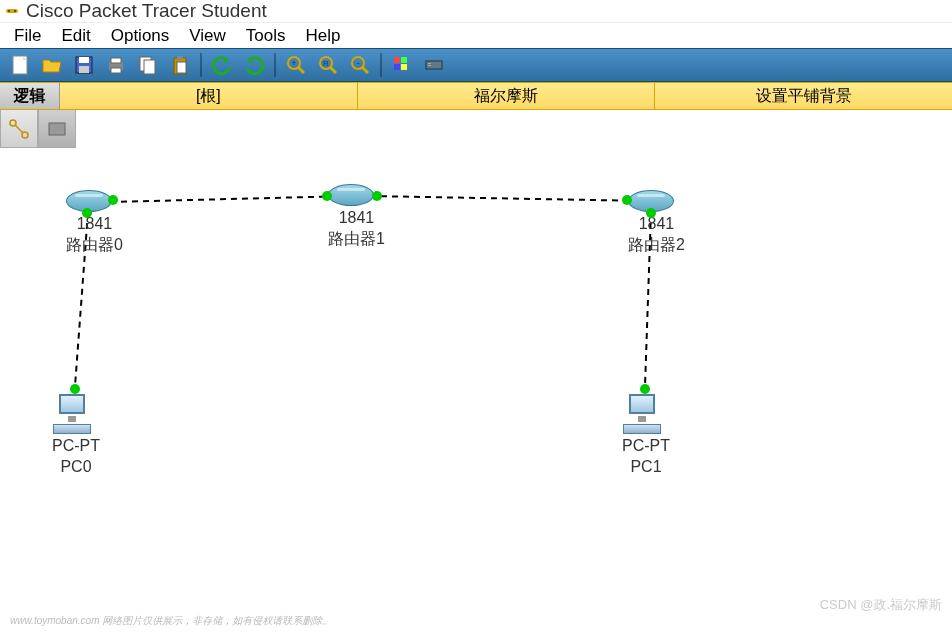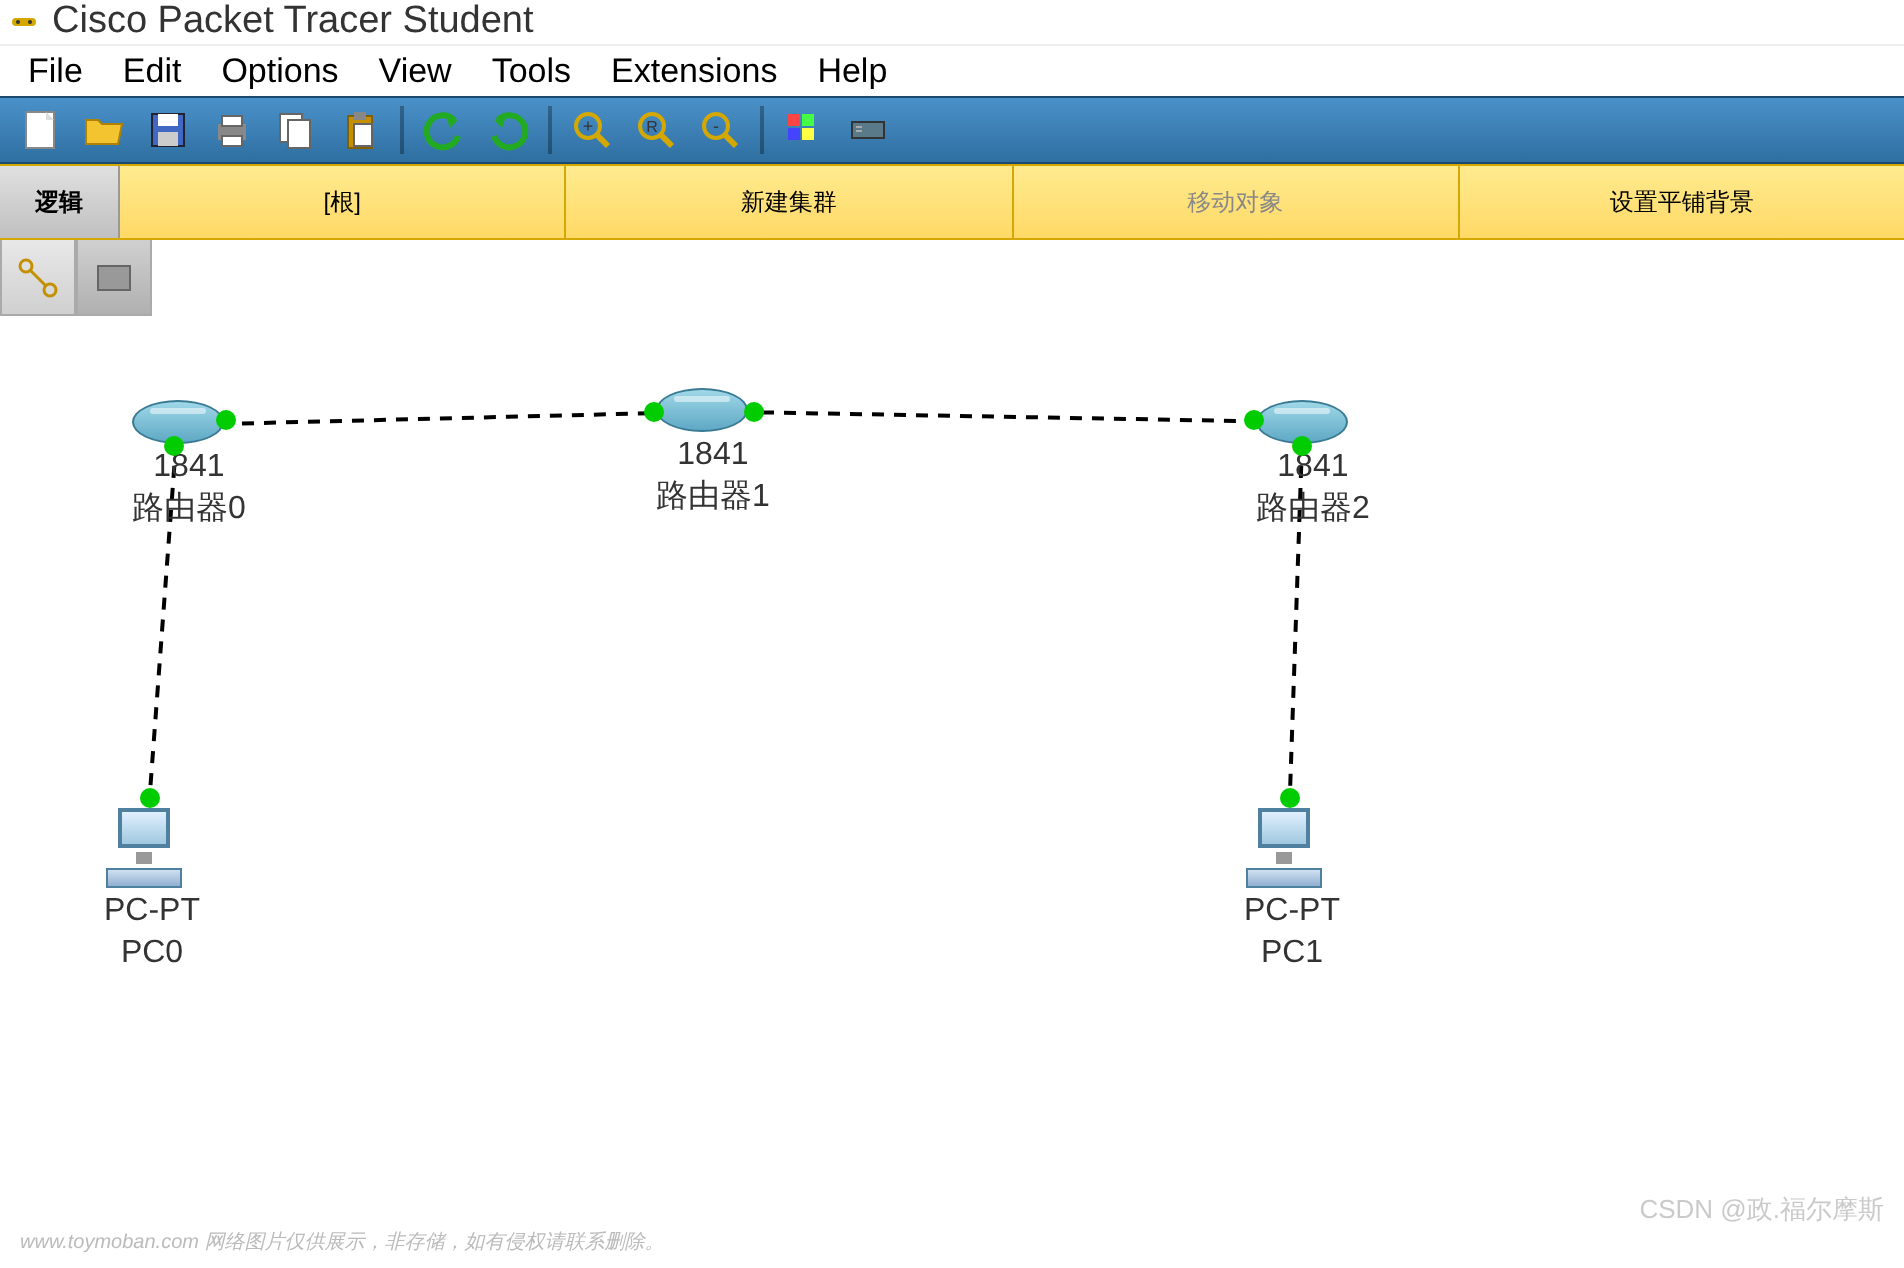--- a/index.html
+++ b/index.html
@@ -8,21 +8,21 @@
     .title-bar { height: 22px; display: flex; align-items: center; padding: 2px 4px; font-size: 19px; color: #333; }
     .title-bar .app-icon { width: 16px; height: 16px; margin-right: 6px; display: inline-flex; align-items: center; justify-content: center; }
     
     .menu-bar { height: 26px; display: flex; align-items: center; padding: 0 4px; border-top: 1px solid #eee; }
     .menu-item { font-size: 17px; color: #000; padding: 2px 10px; cursor: pointer; }
     
     .toolbar { height: 34px; background: linear-gradient(#4a91c9, #2f6fa1); display: flex; align-items: center; padding: 2px 6px; gap: 4px; border-top: 1px solid #1a4a6f; border-bottom: 1px solid #1a4a6f; }
     .tb-btn { width: 28px; height: 28px; display: flex; align-items: center; justify-content: center; cursor: pointer; border-radius: 2px; }
     .tb-sep { width: 2px; height: 24px; background: rgba(0,0,0,0.3); margin: 0 2px; }
     
-    .yellow-bar { height: 38px; background: linear-gradient(#ffeb8f, #ffd966); display: flex; align-items: center; border-top: 1px solid #d4a800; border-bottom: 1px solid #d4a800; font-size: 12px; }
+    .yellow-bar { height: 28px; background: linear-gradient(#ffeb8f, #ffd966); display: flex; align-items: center; border-top: 1px solid #d4a800; border-bottom: 1px solid #d4a800; font-size: 16px; }
     .yb-cell { flex: 1; text-align: center; border-right: 1px solid #d4a800; height: 100%; display: flex; align-items: center; justify-content: center; cursor: pointer; }
     .yb-cell:first-child { flex: 0 0 60px; background: linear-gradient(#e0e0e0, #c0c0c0); border-right: 1px solid #999; font-weight: bold; }
     .yb-cell:last-child { border-right: none; }
     .yb-gray { color: #888; }
     
     .view-tabs { height: 38px; display: flex; }
     .view-tab { width: 38px; height: 38px; background: linear-gradient(#e8e8e8, #d0d0d0); border: 1px solid #aaa; border-top: none; display: flex; align-items: center; justify-content: center; cursor: pointer; }
     
     .workspace { position: relative; height: 470px; width: 100%; }
     
@@ -57,21 +57,20 @@
   </span>
   <span>Cisco Packet Tracer Student</span>
 </div>
 
 <div class="menu-bar">
   <span class="menu-item">File</span>
   <span class="menu-item">Edit</span>
   <span class="menu-item">Options</span>
   <span class="menu-item">View</span>
   <span class="menu-item">Tools</span>
-  <span class="menu-item">Extensions</span>
   <span class="menu-item">Help</span>
 </div>
 
 <div class="toolbar">
   <div class="tb-btn">
       <svg width="22" height="22">
         <rect x="4" y="2" width="14" height="18" fill="#fff" stroke="#888"></rect>
         <path d="M14 2 L18 6 L14 6 Z" fill="#ddd"></path>
       </svg>
     </div>
@@ -156,22 +155,21 @@
         <rect x="3" y="7" width="16" height="8" fill="#5a7a8a" stroke="#333"></rect>
         <rect x="5" y="9" width="3" height="1" fill="#aaa"></rect>
         <rect x="5" y="11" width="3" height="1" fill="#aaa"></rect>
       </svg>
     </div>
 </div>
 
 <div class="yellow-bar">
   <div class="yb-cell">逻辑</div>
   <div class="yb-cell">[根]</div>
-  <div class="yb-cell">新建集群</div>
-  <div class="yb-cell yb-gray">移动对象</div>
+  <div class="yb-cell">福尔摩斯</div>
   <div class="yb-cell">设置平铺背景</div>
 </div>
 
 <div class="view-tabs">
   <div class="view-tab">
     <svg width="24" height="24">
         <circle cx="6" cy="6" r="3" fill="none" stroke="#c49000" stroke-width="1.5"></circle>
         <circle cx="18" cy="18" r="3" fill="none" stroke="#c49000" stroke-width="1.5"></circle>
         <line x1="8" y1="8" x2="16" y2="16" stroke="#c49000" stroke-width="1.5"></line>
       </svg>

